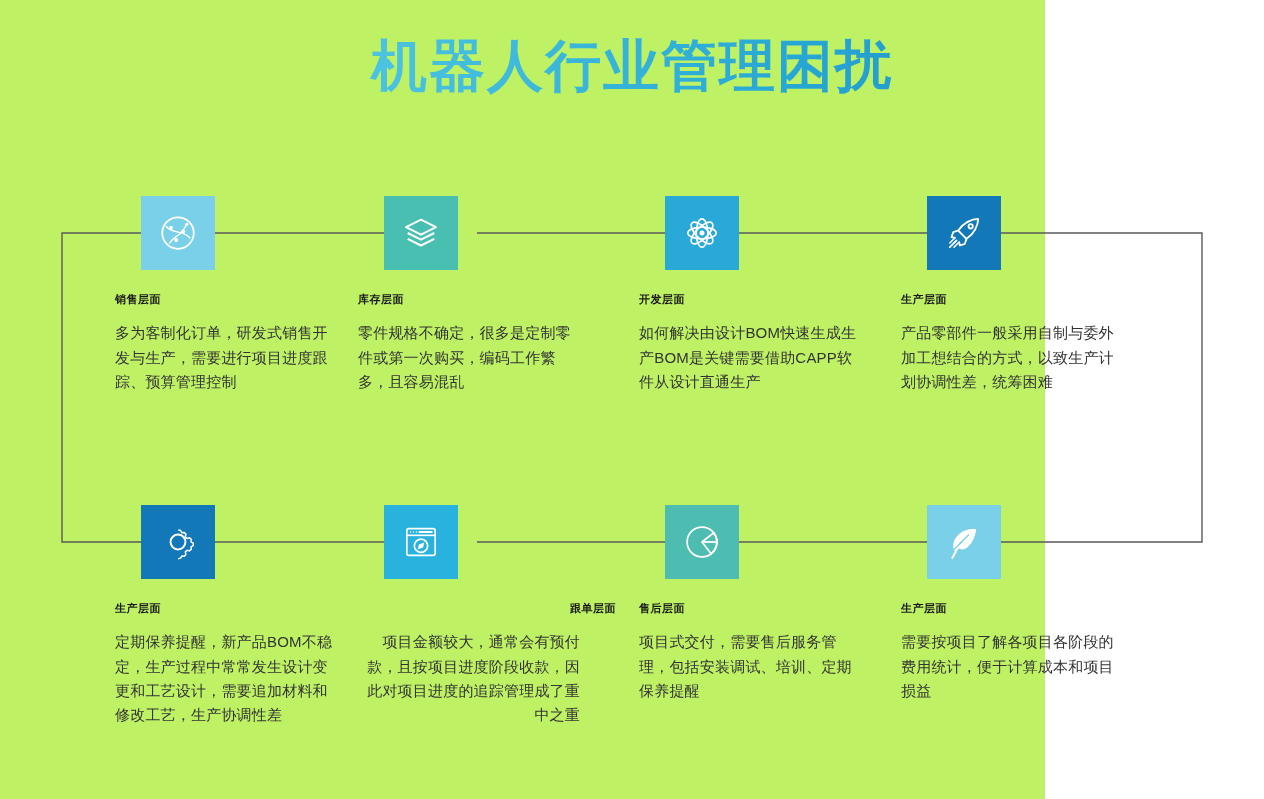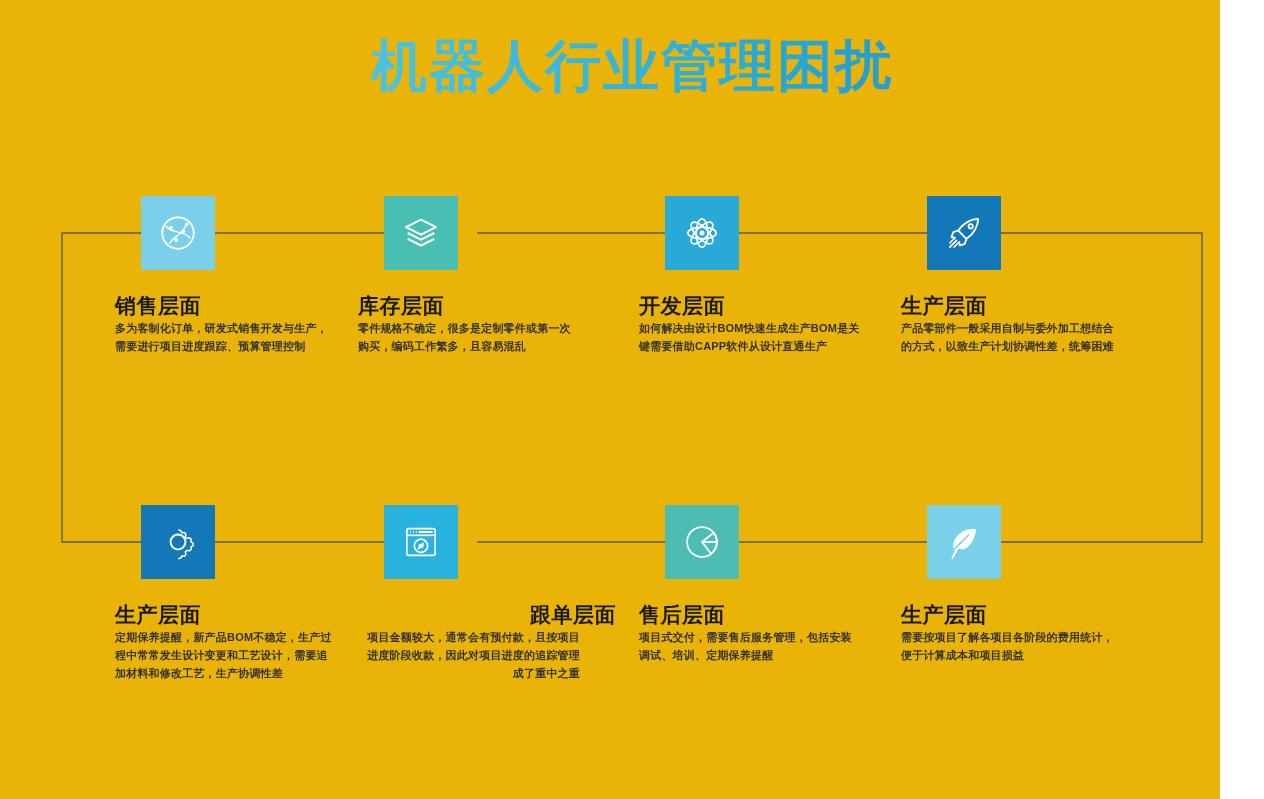--- a/index.html
+++ b/index.html
@@ -7,23 +7,23 @@
   html, body {
     width: 1264px;
     height: 799px;
     background: #ffffff;
     font-family: "Liberation Sans", "DejaVu Sans", sans-serif;
     overflow: hidden;
   }
 
   #page {
     position: relative;
-    width: 1220px;
+    width: 1045px;
     height: 799px;
-    background: #eab308;
+    background: #bef264;
   }
 
   
   .title {
     position: absolute;
     top: 34px;
     left: 0;
     width: 1264px;
     text-align: center;
     font-size: 56px;
@@ -59,35 +59,34 @@
     height: 74px;
     display: flex;
     align-items: center;
     justify-content: center;
   }
 
   .icon-box svg { display: block; }
 
   .card-heading {
     margin-top: 22px;
-    font-size: 21px;
+    font-size: 11px;
     font-weight: bold;
     color: #1a1a1a;
     letter-spacing: 0.5px;
     line-height: 1.3;
   }
 
   .card-body {
-    margin-top: 1px;
-    font-size: 11px;
+    margin-top: 15px;
+    font-size: 15px;
     color: #333333;
     line-height: 1.62;
     letter-spacing: 0.2px;
     width: 222px;
-    font-weight: bold;
   }
   .r1 { top: 196px; }
   .r2 { top: 505px; }
 
   .c1 { left: 141px; }
   .c2 { left: 384px; }
   .c3 { left: 665px; }
   .c4 { left: 927px; }
 
   .card.c1 .card-heading,

